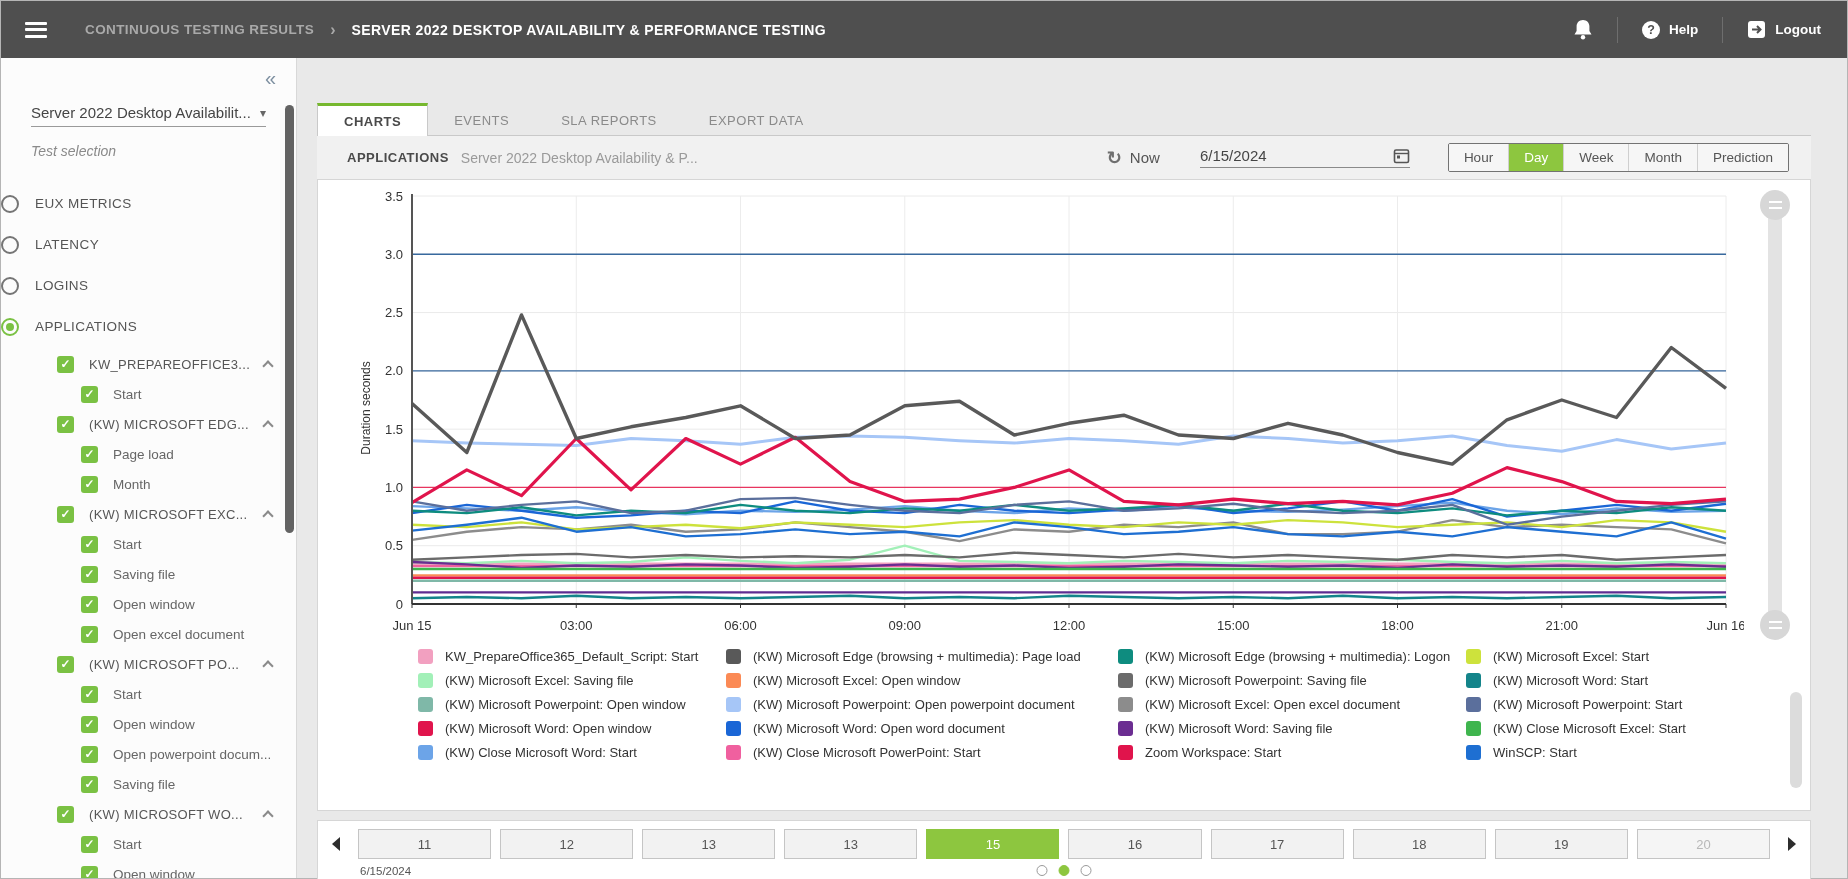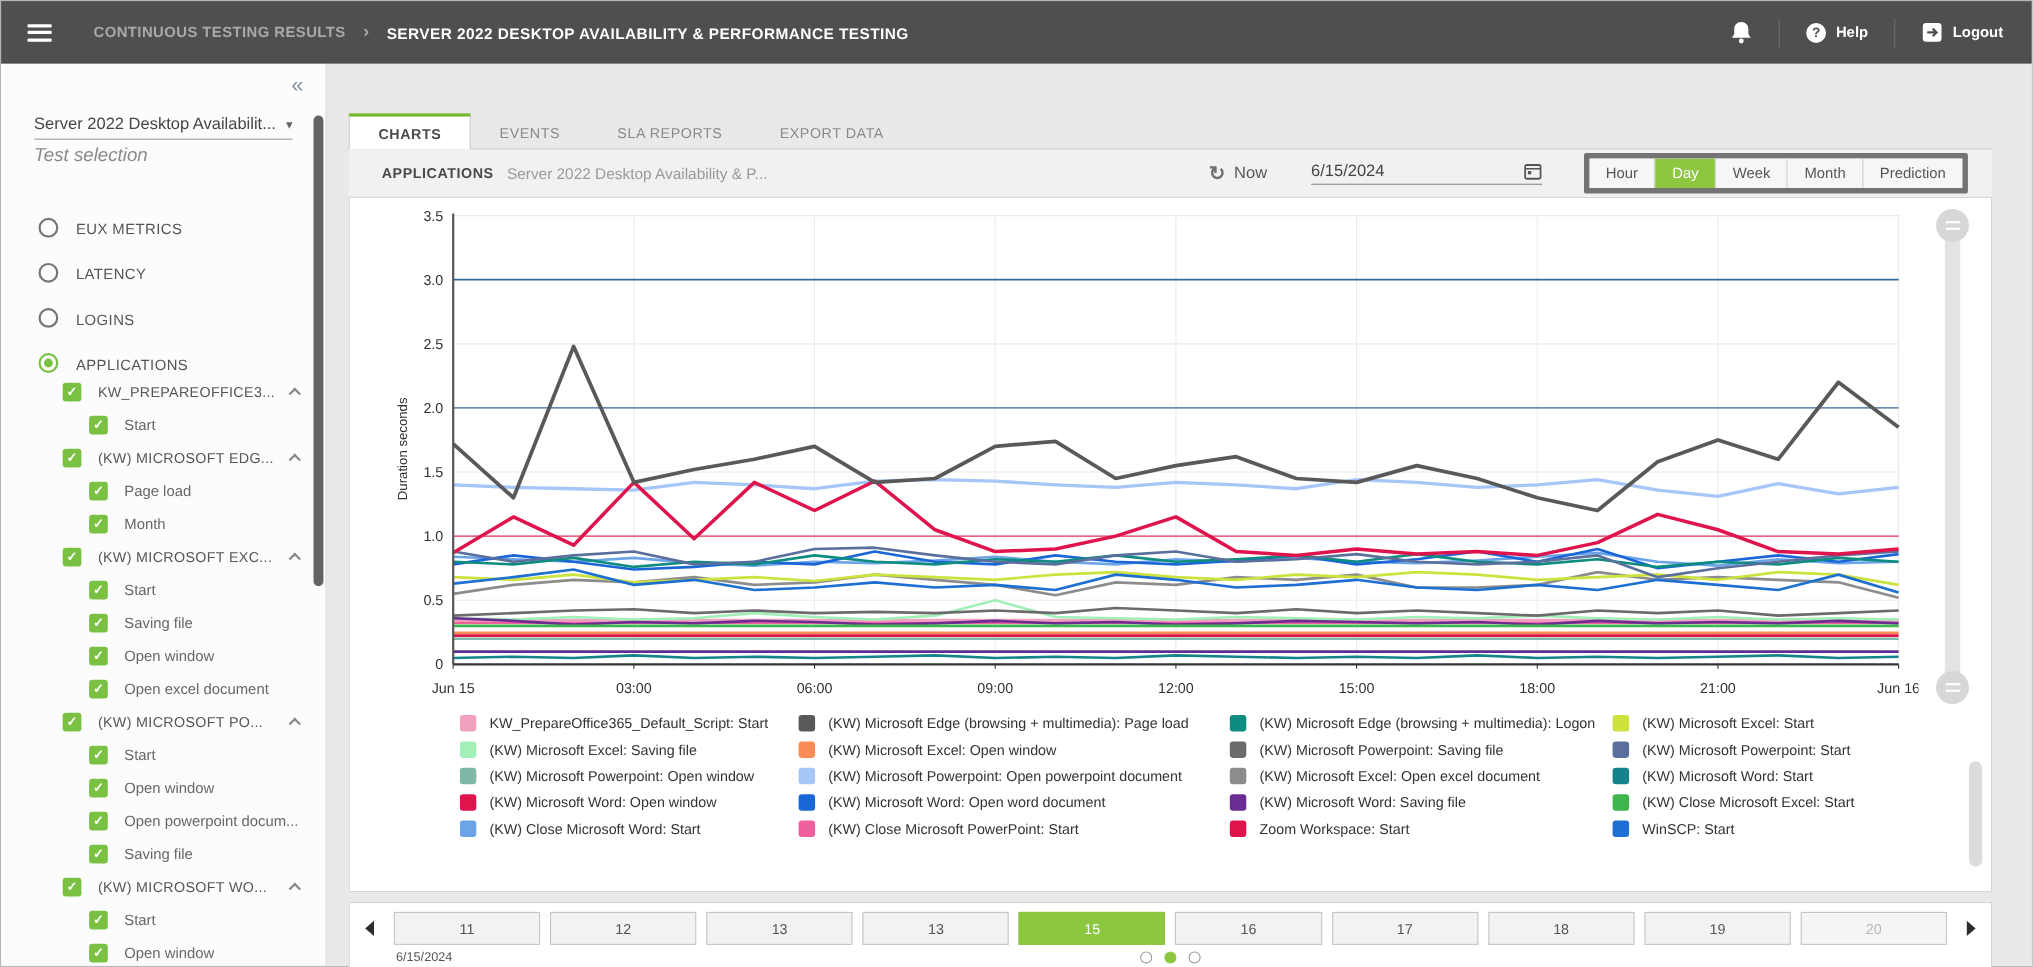--- a/index.html
+++ b/index.html
@@ -25,23 +25,23 @@
   .content { flex:1; display:flex; min-height:0; }
 
   
   .sidebar { width:296px; background:#fcfcfc; border-right:1px solid #d8d8d8; position:relative; overflow:hidden; flex:0 0 auto; }
   .sb-scroll { position:absolute; right:2px; top:47px; width:9px; height:428px; background:#636363; border-radius:5px; }
   .collapse { position:absolute; top:10px; right:20px; font-size:20px; color:#7d8fa0; cursor:pointer; line-height:1; }
   .test-select { margin:46px 30px 0 30px; }
   .ts-row { display:flex; align-items:center; border-bottom:1px solid #9a9a9a; padding-bottom:5px; cursor:pointer; }
   .ts-value { flex:1; font-size:15px; color:#454545; white-space:nowrap; overflow:hidden; }
   .ts-caret { font-size:12px; color:#666; margin-left:6px; }
-  .ts-caption { font-style:italic; font-size:17px; color:#8a8a8a; margin-top:4px; }
+  .ts-caption { font-style:italic; font-size:14px; color:#8a8a8a; margin-top:16px; }
   .radios { margin-top:24px; }
-  .radio-row { display:flex; align-items:flex-end; height:41px; padding-left:34px; cursor:pointer; }
+  .radio-row { display:flex; align-items:center; height:41px; cursor:pointer; }
   .radio { width:18px; height:18px; border:2px solid #757575; border-radius:50%; margin-right:16px; position:relative; flex:0 0 auto; }
   .radio.on { border-color:#7ac143; }
   .radio.on::after { content:""; position:absolute; left:3px; top:3px; width:8px; height:8px; border-radius:50%; background:#7ac143; }
   .radio-label { font-size:13.5px; color:#555; letter-spacing:.4px; }
   .tree { margin-top:2px; }
   .tree-row { display:flex; align-items:center; height:30px; position:relative; cursor:pointer; }
   .tree-row.group { padding-left:56px; }
   .tree-row.child { padding-left:80px; }
   .cbx { width:17px; height:17px; background:#7ac143; border-radius:3px; color:#fff; font-size:12px; font-weight:bold; display:flex; align-items:center; justify-content:center; margin-right:15px; flex:0 0 auto; }
   .tree-row.group .t-label { font-size:13px; font-weight:normal; color:#565656; letter-spacing:.3px; }
@@ -54,21 +54,21 @@
   .tab { padding:0 26px; font-size:13px; letter-spacing:.5px; color:#8a8a8a; display:flex; align-items:center; cursor:pointer; border-top:3px solid transparent; }
   .tab.active { background:#fff; color:#4a4a4a; font-weight:bold; border:1px solid #c9c9c9; border-bottom:none; border-top:3px solid #76b82e; margin-bottom:-1px; }
   .toolbar { height:43px; background:#f1f1f1; display:flex; align-items:center; padding:0 22px 0 30px; flex:0 0 auto; }
   .tb-section { font-size:13px; font-weight:bold; color:#4a4a4a; letter-spacing:.5px; }
   .tb-value { font-size:14px; color:#9a9a9a; margin-left:12px;text-align:center; }
   .tb-right { margin-left:auto; display:flex; align-items:center; }
   .refresh { font-size:18px; color:#6f6f6f; font-weight:bold; margin-right:8px; cursor:pointer; }
   .now-label { font-size:15px; color:#555; cursor:pointer; }
   .date-field { display:flex; align-items:center; border-bottom:1px solid #8a8a8a; width:210px; margin-left:40px; padding-bottom:3px; cursor:text; }
   .date-text { font-size:15px; color:#454545; flex:1; }
-  .range-group { display:flex; border:5px solid #737373; border-radius:2px; overflow:hidden; margin-left:38px; background:#f6f6f6; }
+  .range-group { display:flex; border:1px solid #737373; border-radius:2px; overflow:hidden; margin-left:38px; background:#f6f6f6; }
   .range-btn { padding:6px 15px; font-size:13.5px; color:#555; background:#f6f6f6; border:none; border-left:1px solid #cfcfcf; cursor:pointer; font-family:inherit; }
   .range-btn:first-child { border-left:none; }
   .range-btn.active { background:#8dc63f; color:#fff; }
 
   
   .chart-card { background:#fff; border:1px solid #d6d6d6; height:632px; position:relative; flex:0 0 auto; }
   .ylabel { position:absolute; left:-58px; top:215px; transform:rotate(-90deg); font-size:12px; color:#333; width:140px; text-align:center; }
   .chart-wrap { position:relative; margin-left:36px; margin-top:6px; }
   .vslider { position:absolute; right:20px; top:10px; width:30px; height:450px; }
   .vslider .track { position:absolute; left:8px; top:14px; bottom:14px; width:14px; background:#e3e3e3; border-radius:7px; }
@@ -427,26 +427,26 @@
                 <span class="swatch" style="background: rgb(224, 20, 76);"></span>
                 <span class="lg-text">Zoom Workspace: Start</span>
               </div>
             </div>
             <div class="legend-col c3">
               <div class="lg-item">
                 <span class="swatch" style="background: rgb(205, 226, 60);"></span>
                 <span class="lg-text">(KW) Microsoft Excel: Start</span>
               </div>
               <div class="lg-item">
+                <span class="swatch" style="background: rgb(20, 132, 138);"></span>
+                <span class="lg-text">(KW) Microsoft Word: Start</span>
+              </div>
+              <div class="lg-item">
                 <span class="swatch" style="background: rgb(91, 111, 156);"></span>
                 <span class="lg-text">(KW) Microsoft Powerpoint: Start</span>
-              </div>
-              <div class="lg-item">
-                <span class="swatch" style="background: rgb(20, 132, 138);"></span>
-                <span class="lg-text">(KW) Microsoft Word: Start</span>
               </div>
               <div class="lg-item">
                 <span class="swatch" style="background: rgb(63, 181, 78);"></span>
                 <span class="lg-text">(KW) Close Microsoft Excel: Start</span>
               </div>
               <div class="lg-item">
                 <span class="swatch" style="background: rgb(30, 111, 210);"></span>
                 <span class="lg-text">WinSCP: Start</span>
               </div>
             </div>

